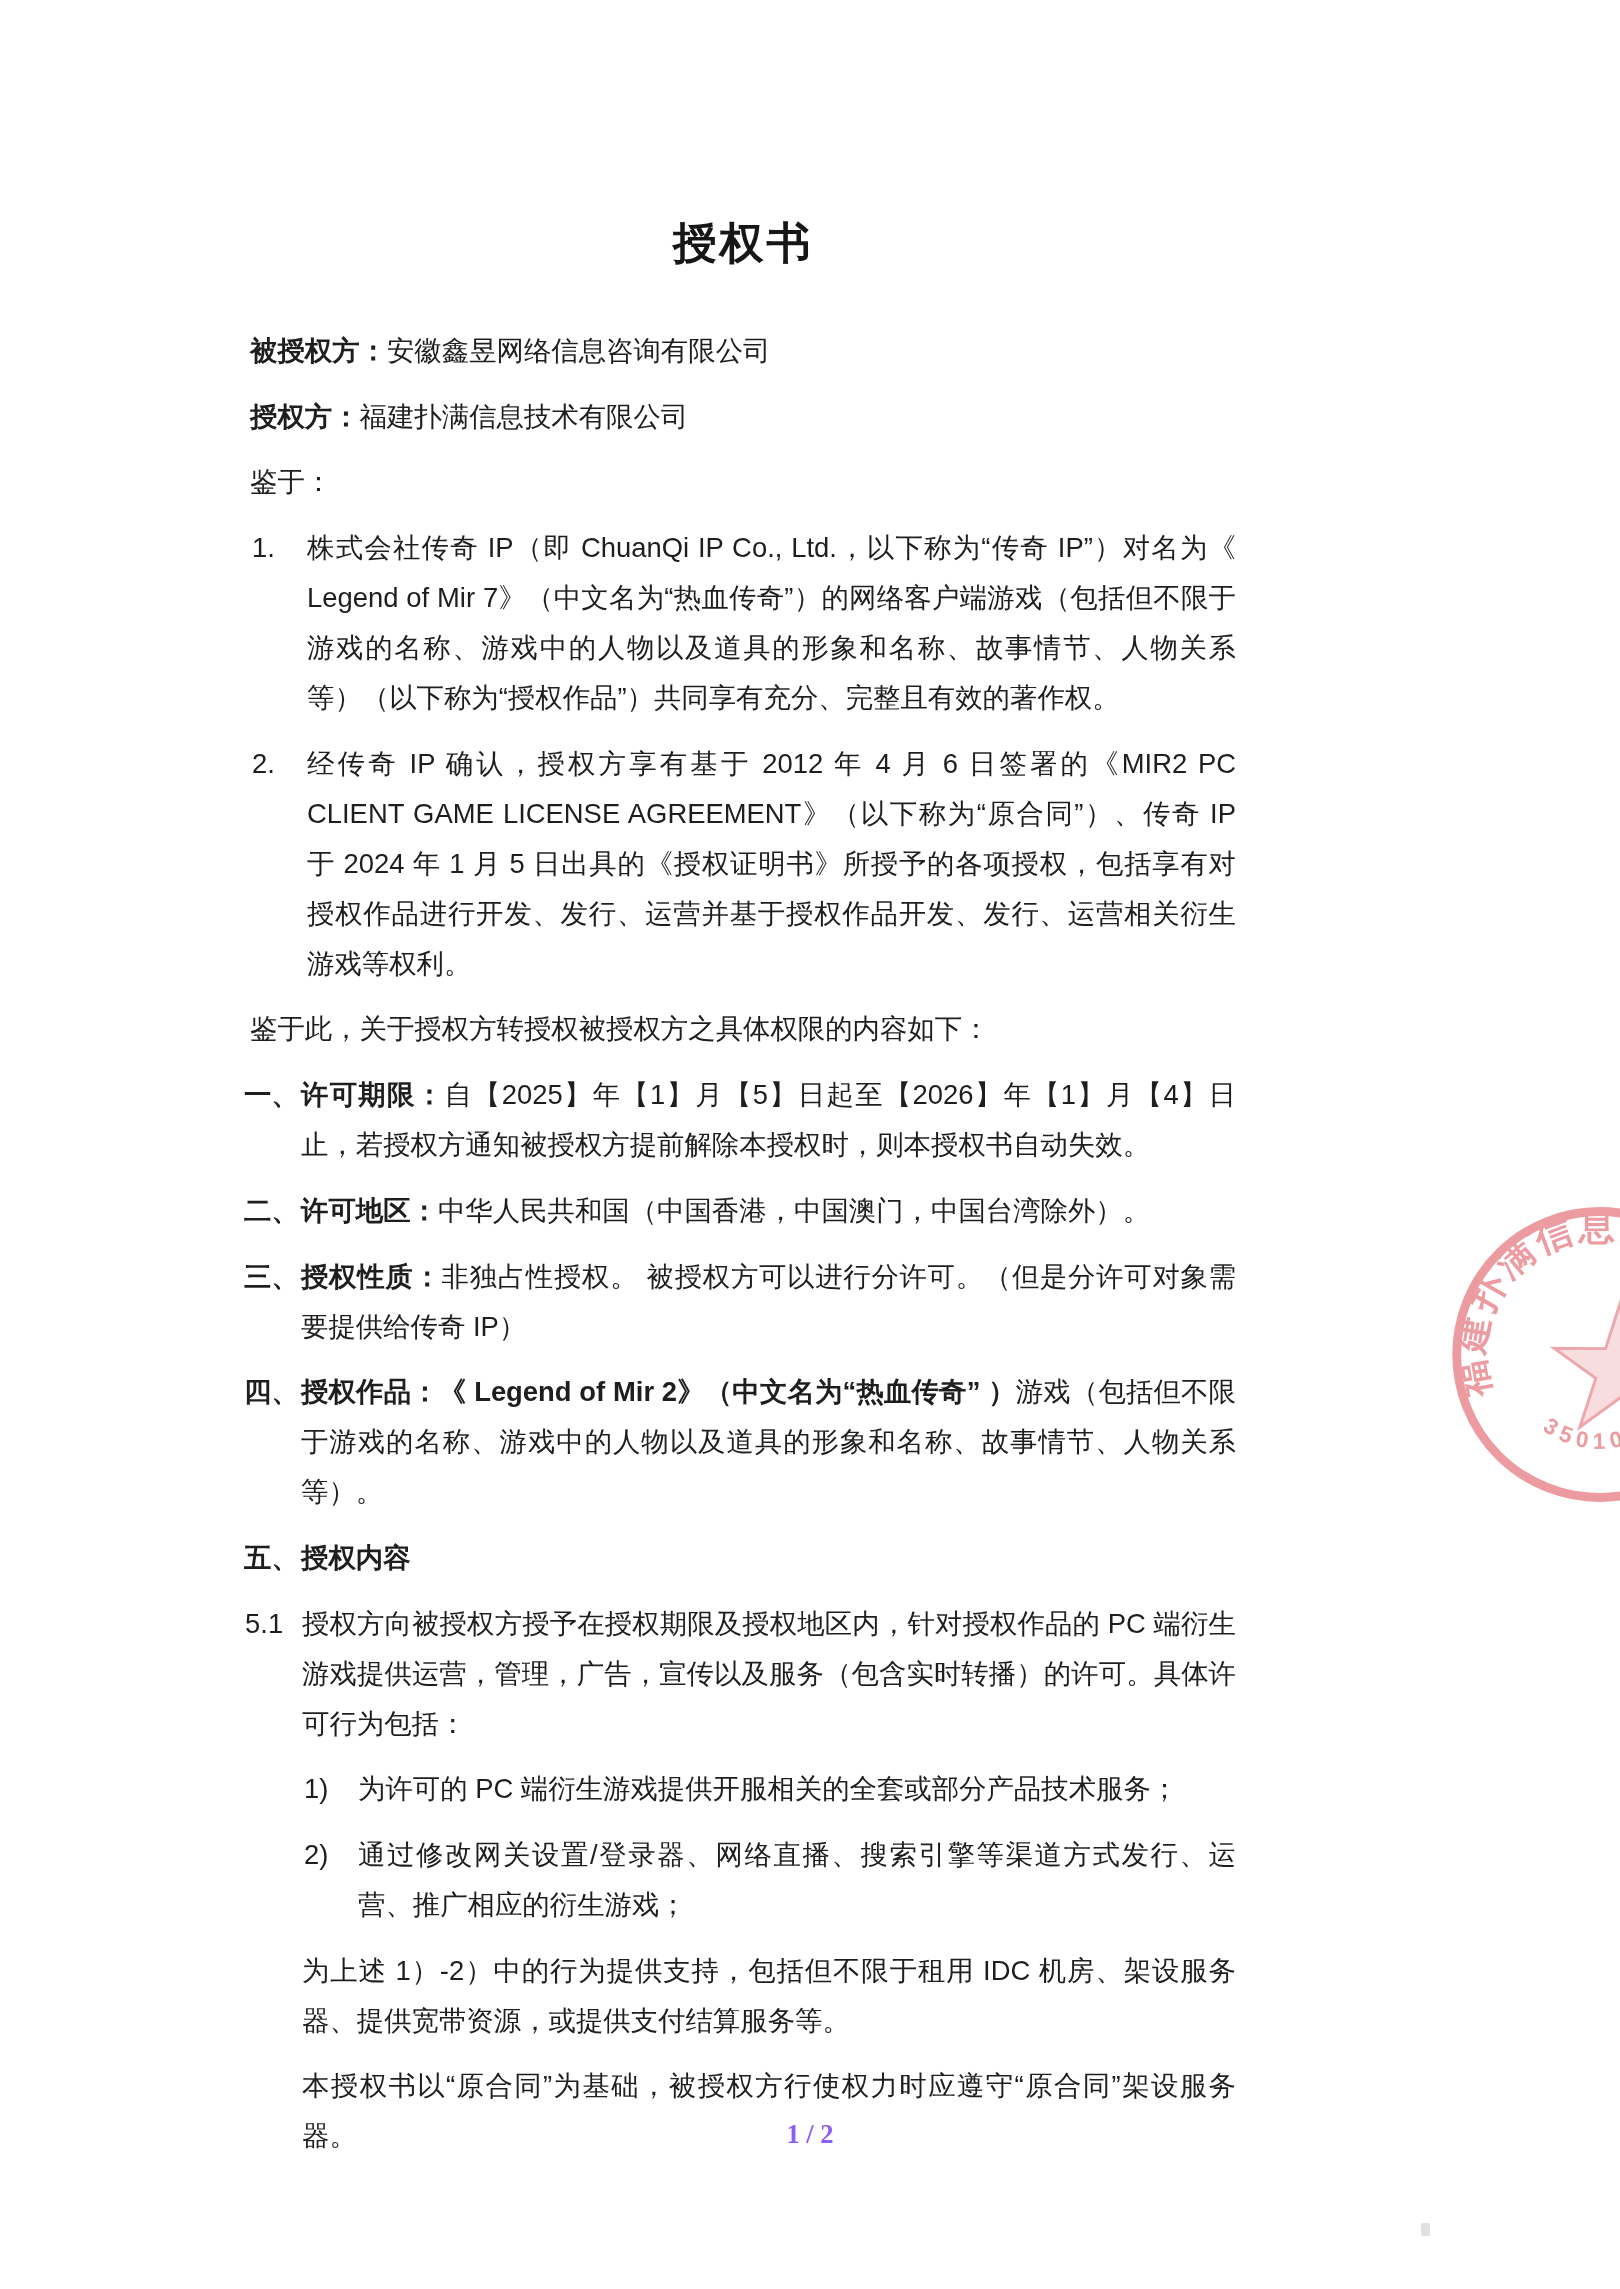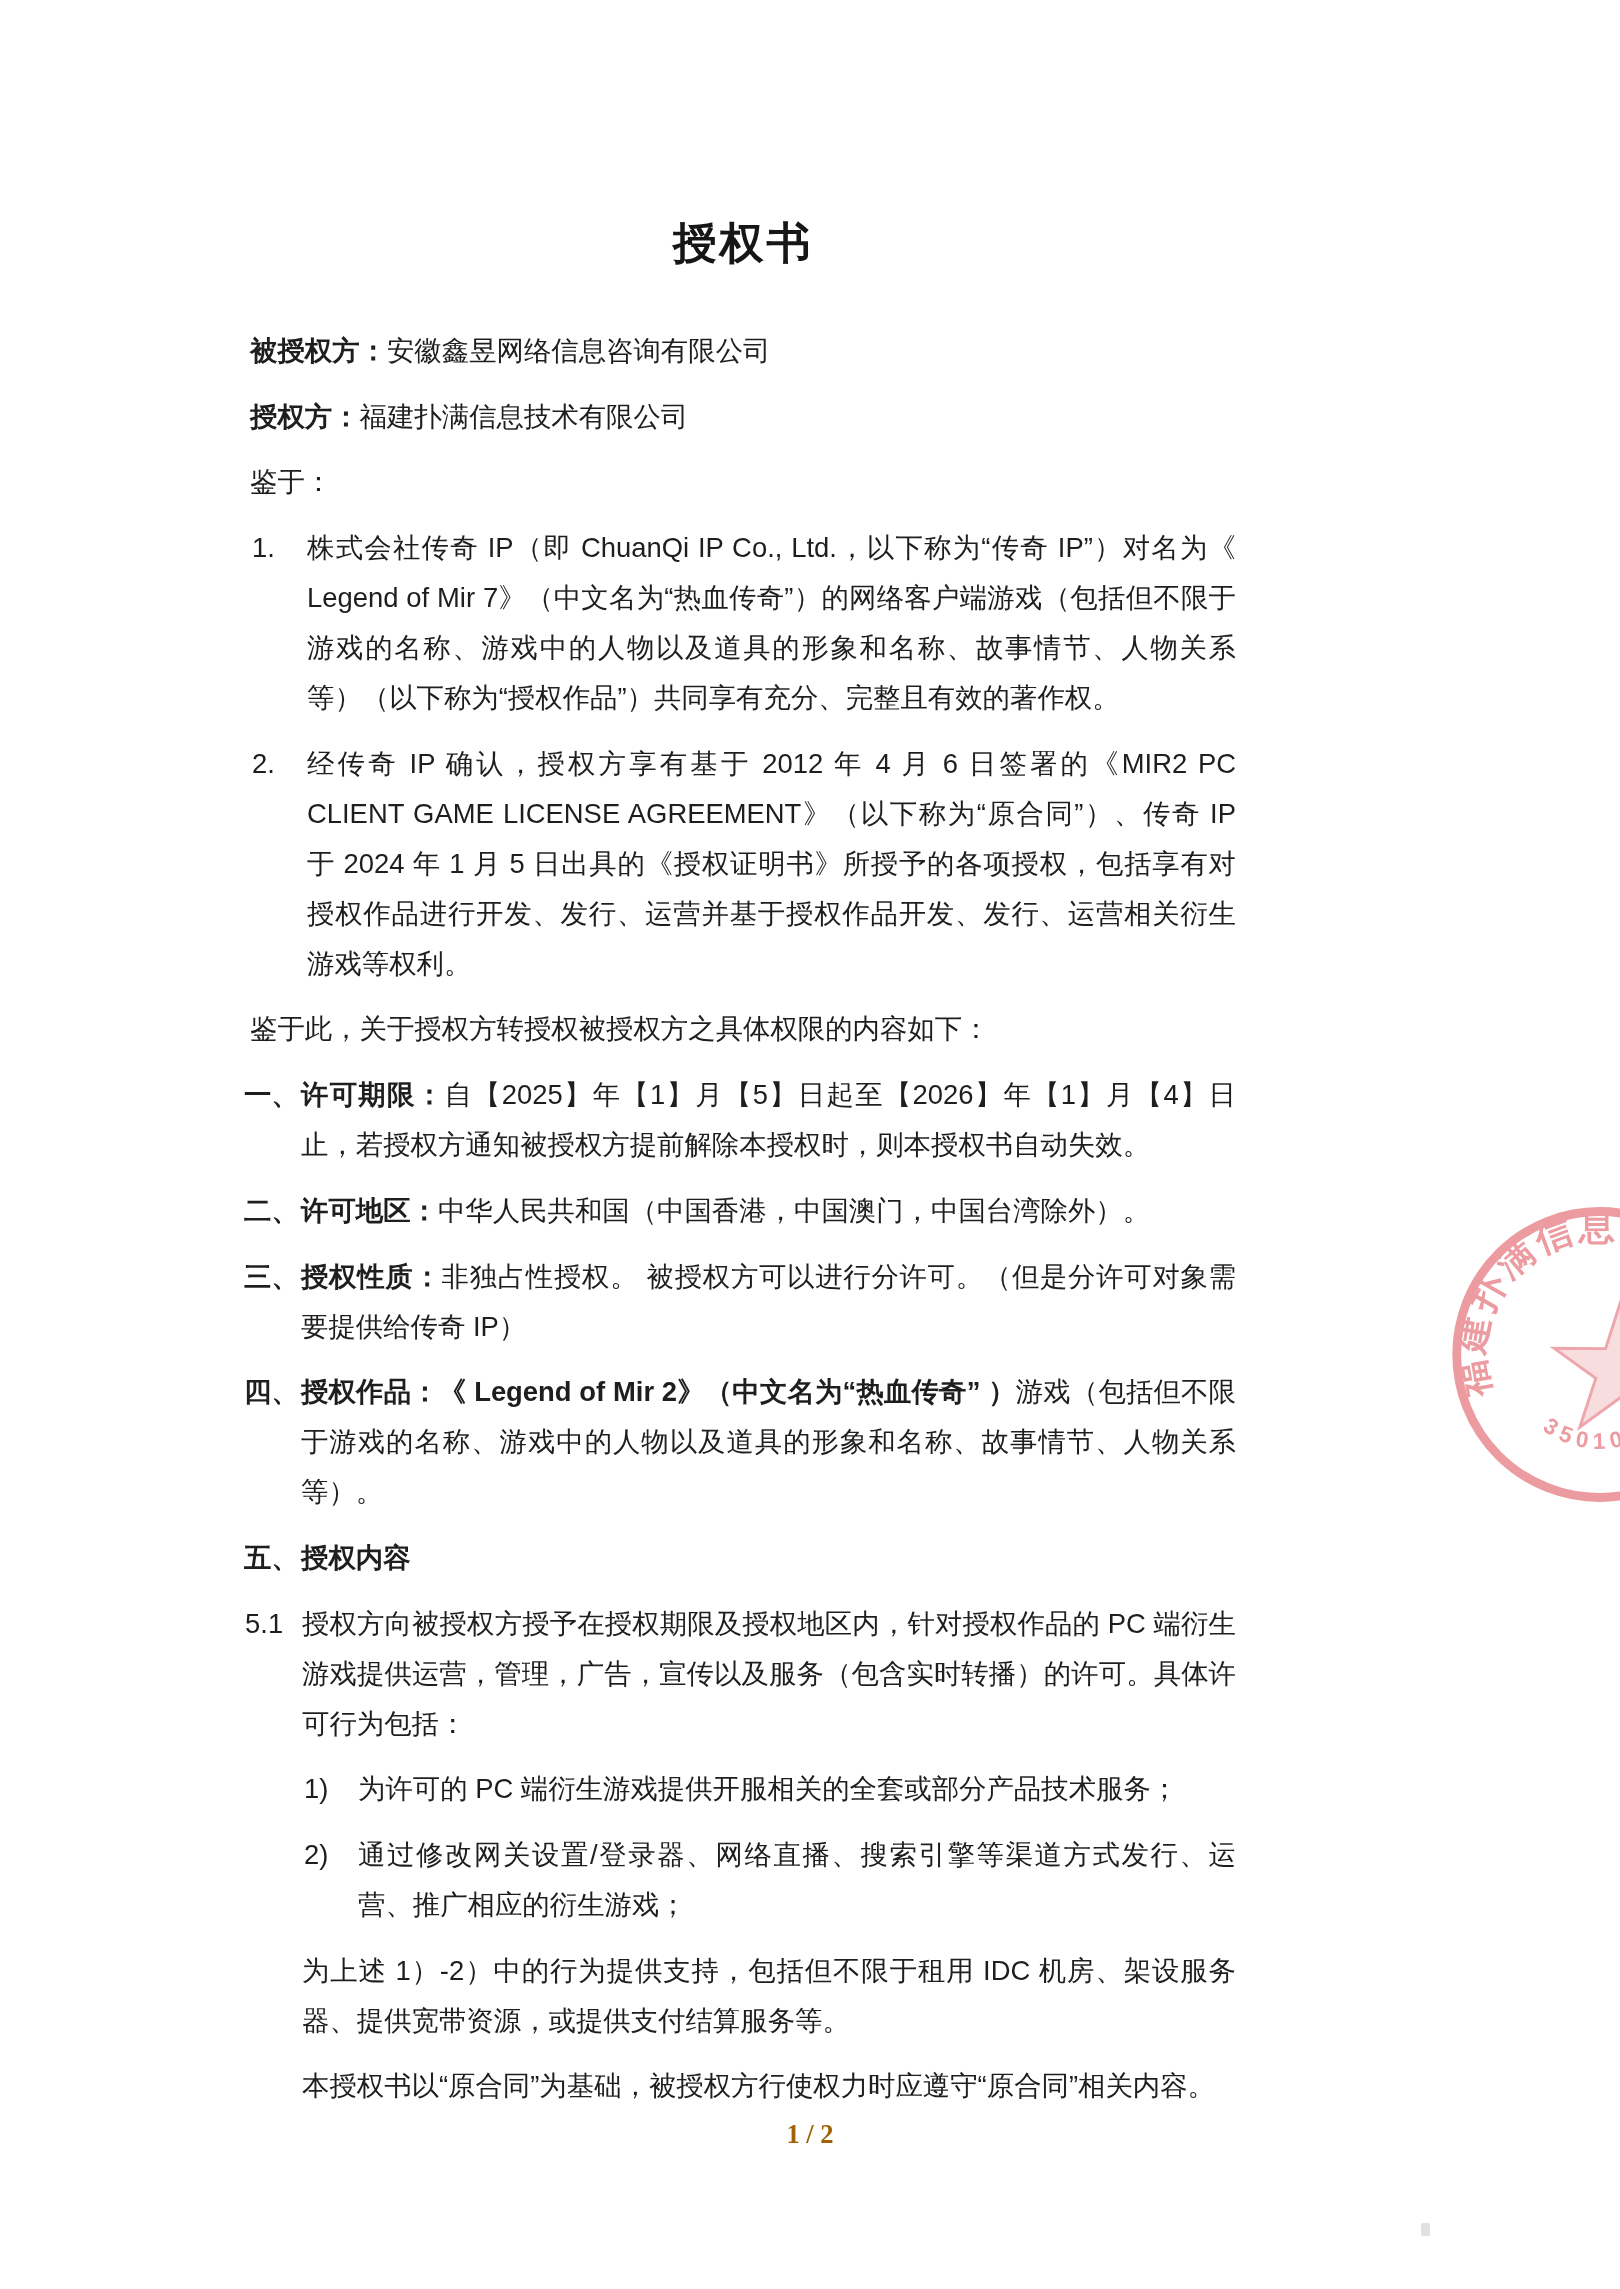--- a/index.html
+++ b/index.html
@@ -52,21 +52,21 @@
   
   .p-ind { margin-left: 52px; }
   .page-number {
     position: absolute;
     left: 0; top: 2109px;
     width: 1620px;
     text-align: center;
     font-family: "Liberation Serif", "DejaVu Serif", serif;
     font-size: 26.5px;
     font-weight: 700;
-    color: #a16207;
+    color: #8b5cf6;
     margin: 0;
   }
   
   .stamp {
     position: absolute;
     left: 1433px; top: 1188px;
     width: 353px; height: 333px;
     opacity: 0.88;
     pointer-events: none;
   }
@@ -130,21 +130,21 @@
     <span class="marker">1)</span><span>为许可的 PC 端衍生游戏提供开服相关的全套或部分产品技术服务；</span>
   </div>
 
   <div class="li li-sub">
     <span class="marker">2)</span><span>通过修改网关设置/登录器、网络直播、搜索引擎等渠道方式发行、运营、推广相应的衍生游戏；</span>
   </div>
 
   <p class="p-ind">为上述 1）-2）中的行为提供支持，包括但不限于租用 IDC 机房、架设服务器、提供宽带资源，或提供支付结算服务等。</p>
 
 
-  <p class="p-ind">本授权书以“原合同”为基础，被授权方行使权力时应遵守“原合同”相关内容。</p>
+  <p class="p-ind">本授权书以“原合同”为基础，被授权方行使权力时应遵守“原合同”架设服务器。</p>
 
 </div>
 
 <p class="page-number">1 / 2</p>
 
 <div class="stamp">
   <svg width="353" height="333" viewBox="-170 -170 360 340" xmlns="http://www.w3.org/2000/svg">
     <defs>
       <path id="ringPath" d="M -110.9 40.4 A 118 118 0 1 1 110.9 40.4" fill="none"></path>
       <path id="numPath" d="M -62 74 A 97 97 0 0 0 62 74" fill="none"></path>

